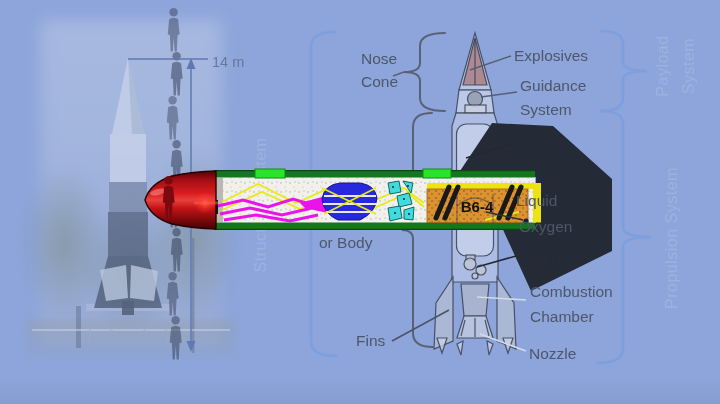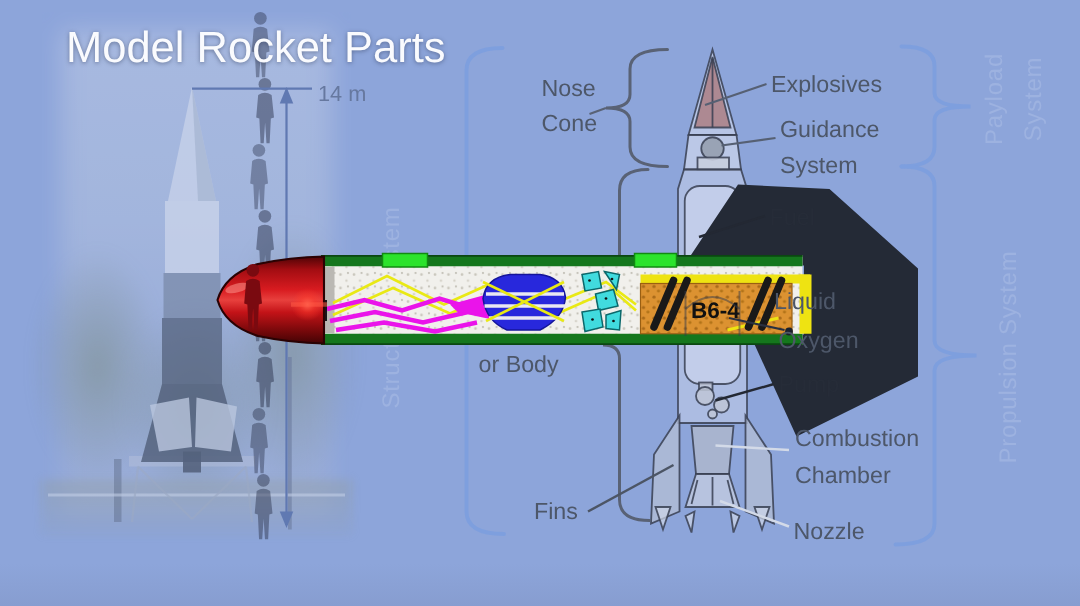--- a/index.html
+++ b/index.html
@@ -270,14 +270,13 @@
     <text class="lbl-dark" x="513" y="150">Fuel</text>
     <text class="lbl" x="516" y="206">Liquid</text>
     <text class="lbl" x="519" y="232">Oxygen</text>
     <text class="lbl-dark" x="519" y="261">Pump</text>
     <text class="lbl" x="530" y="297">Combustion</text>
     <text class="lbl" x="530" y="322">Chamber</text>
     <text class="lbl" x="529" y="359">Nozzle</text>
     <text class="lbl" x="356" y="346">Fins</text>
   </svg>
 
-  <div id="main-title">Model Rocket Parts</div>
 </div>
 
 </body></html>

